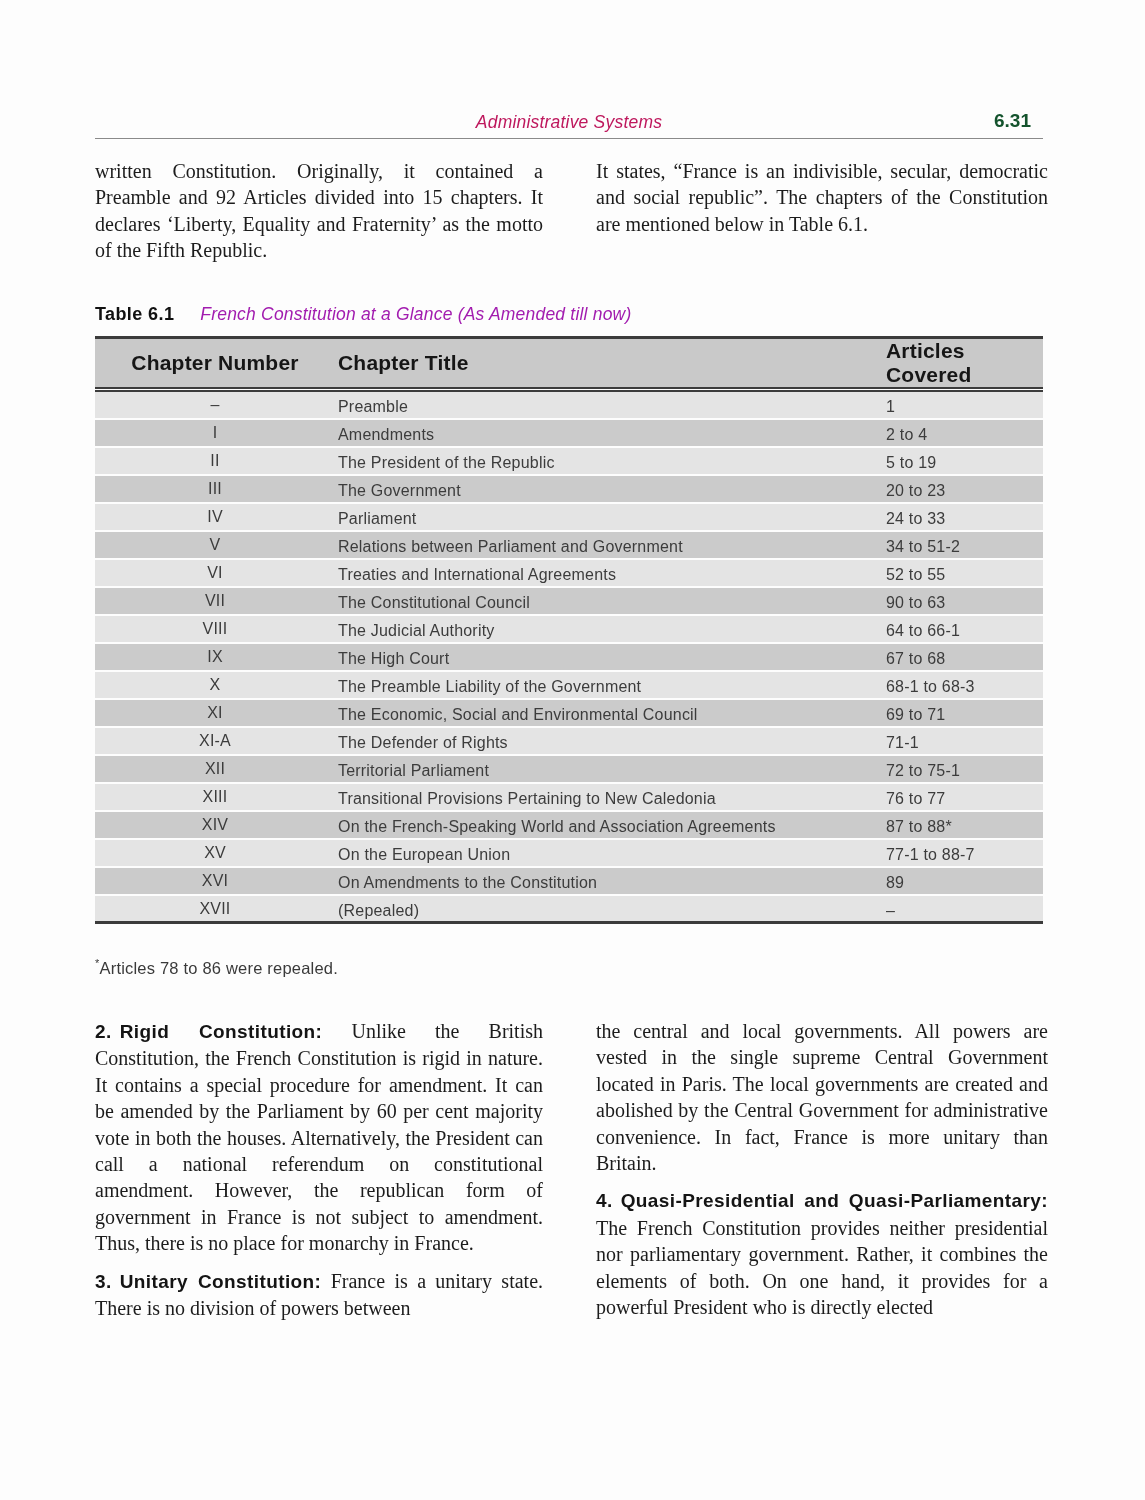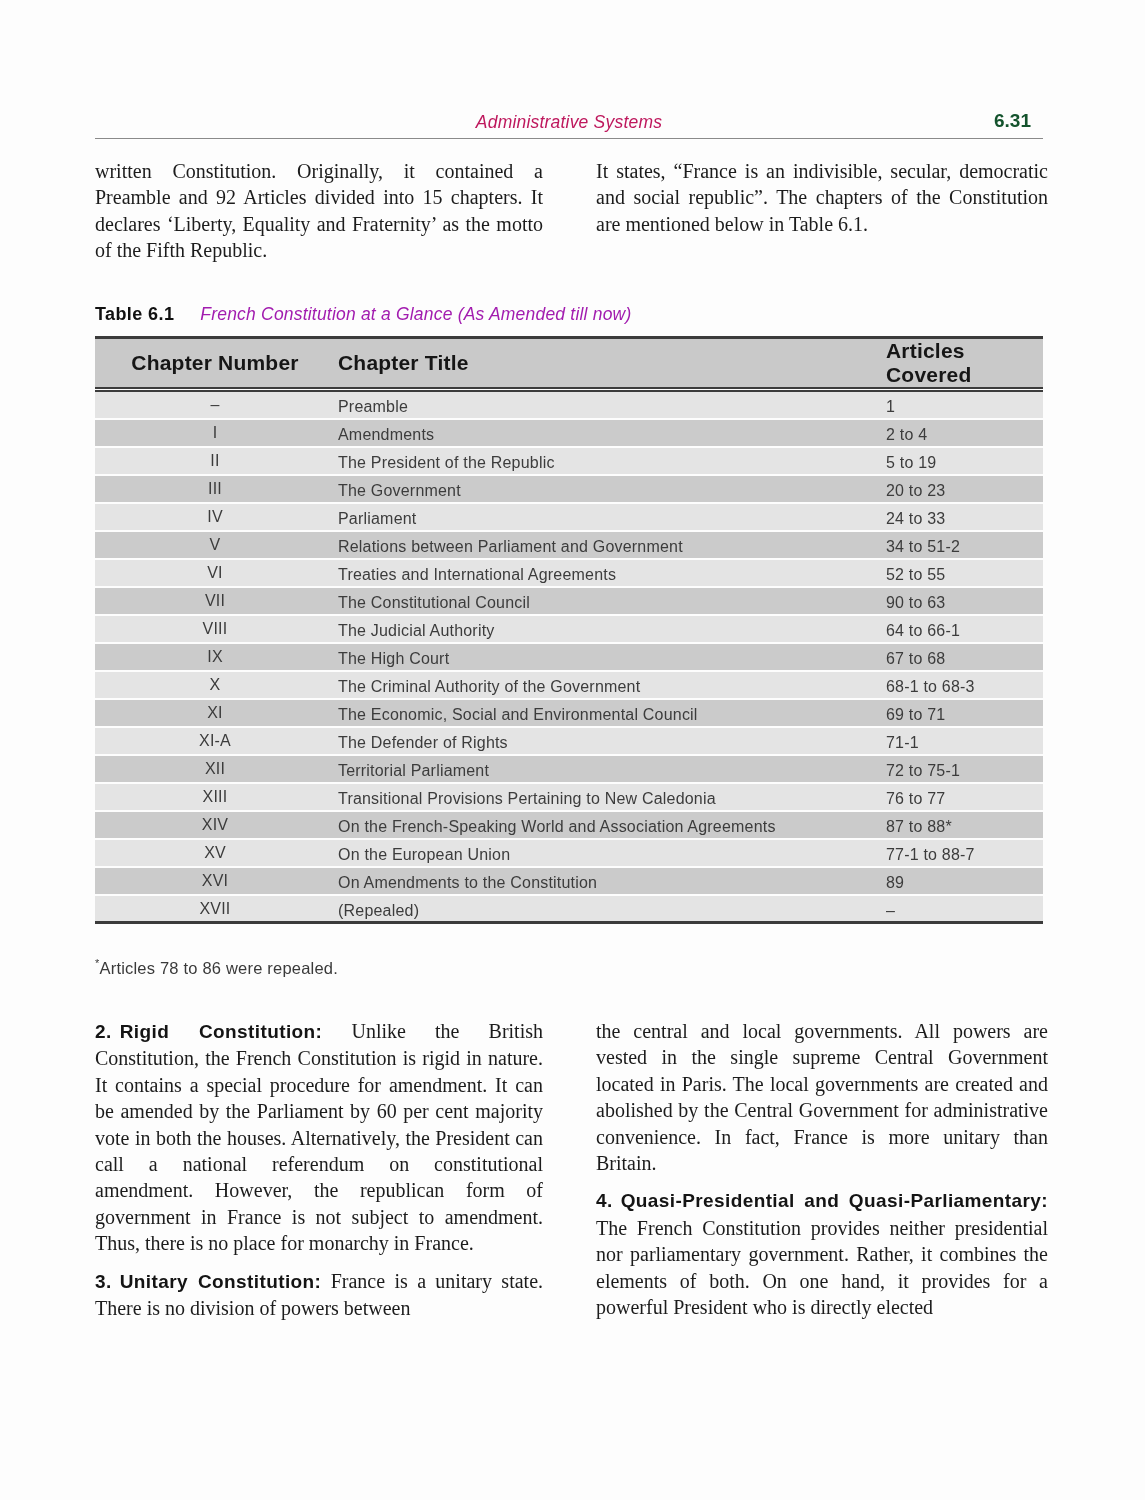--- a/index.html
+++ b/index.html
@@ -180,21 +180,21 @@
           <td>The Judicial Authority</td>
           <td>64 to 66-1</td>
         </tr>
         <tr class="row-dark">
           <td>IX</td>
           <td>The High Court</td>
           <td>67 to 68</td>
         </tr>
         <tr class="row-light">
           <td>X</td>
-          <td>The Criminal Authority of the Government</td>
+          <td>The Preamble Liability of the Government</td>
           <td>68-1 to 68-3</td>
         </tr>
         <tr class="row-dark">
           <td>XI</td>
           <td>The Economic, Social and Environmental Council</td>
           <td>69 to 71</td>
         </tr>
         <tr class="row-light">
           <td>XI-A</td>
           <td>The Defender of Rights</td>

